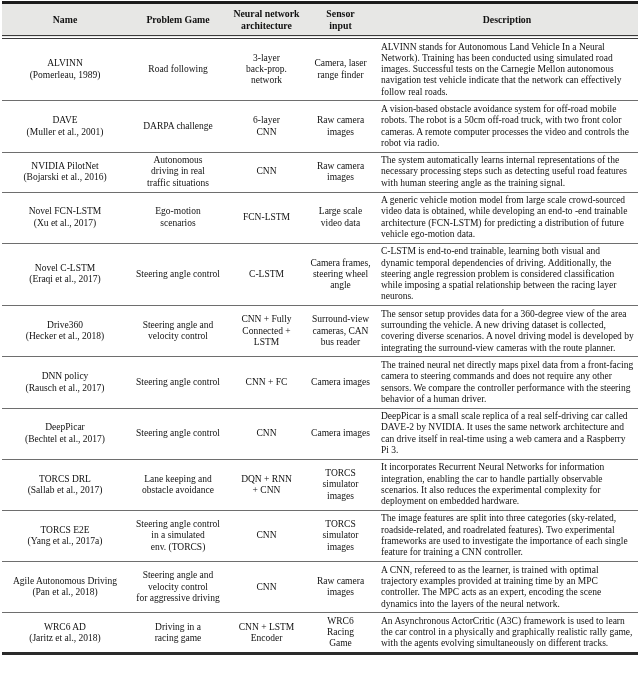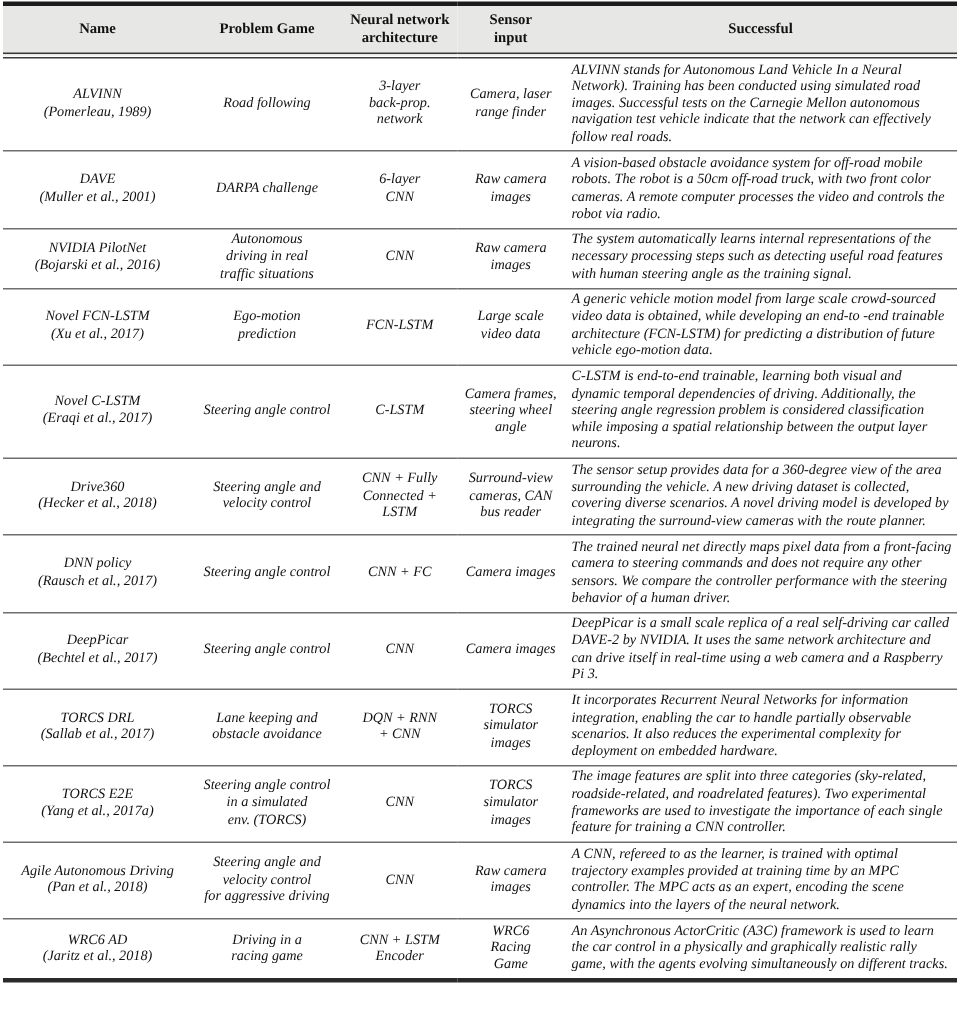--- a/index.html
+++ b/index.html
@@ -39,21 +39,20 @@
     vertical-align: middle;
     padding: 4px 2px;
     white-space: pre-line;
     border-bottom: 4px double #3a3a3a;
   }
   tbody td {
     font-size: 9.5px;
     line-height: 11.3px;
     vertical-align: middle;
     padding: 2.5px 3px;
-    font-style: italic;
   }
   tbody tr + tr td {
     border-top: 1.5px solid #6e6e6e;
   }
   td.cell-center {
     text-align: center;
     white-space: pre-line;
     padding-left: 1px;
     padding-right: 1px;
   }
@@ -77,21 +76,21 @@
         <col class="c-desc">
     </colgroup>
     <thead>
       <tr>
         <th>Name</th>
         <th>Problem Game</th>
         <th>Neural network
 architecture</th>
         <th>Sensor
 input</th>
-        <th>Successful</th>
+        <th>Description</th>
       </tr>
     </thead>
     <tbody>
       <tr>
         <td class="cell-center">ALVINN
 (Pomerleau, 1989)</td>
         <td class="cell-center">Road following</td>
         <td class="cell-center">3-layer
 back-prop.
 network</td>
@@ -117,35 +116,35 @@
 traffic situations</td>
         <td class="cell-center">CNN</td>
         <td class="cell-center">Raw camera
 images</td>
         <td class="cell-desc">The system automatically learns internal representations of the necessary processing steps such as detecting useful road features with human steering angle as the training signal.</td>
       </tr>
       <tr>
         <td class="cell-center">Novel FCN-LSTM
 (Xu et al., 2017)</td>
         <td class="cell-center">Ego-motion
-prediction</td>
+scenarios</td>
         <td class="cell-center">FCN-LSTM</td>
         <td class="cell-center">Large scale
 video data</td>
         <td class="cell-desc">A generic vehicle motion model from large scale crowd-sourced video data is obtained, while developing an end-to -end trainable architecture (FCN-LSTM) for predicting a distribution of future vehicle ego-motion data.</td>
       </tr>
       <tr>
         <td class="cell-center">Novel C-LSTM
 (Eraqi et al., 2017)</td>
         <td class="cell-center">Steering angle control</td>
         <td class="cell-center">C-LSTM</td>
         <td class="cell-center">Camera frames,
 steering wheel
 angle</td>
-        <td class="cell-desc">C-LSTM is end-to-end trainable, learning both visual and dynamic temporal dependencies of driving. Additionally, the steering angle regression problem is considered classification while imposing a spatial relationship between the output layer neurons.</td>
+        <td class="cell-desc">C-LSTM is end-to-end trainable, learning both visual and dynamic temporal dependencies of driving. Additionally, the steering angle regression problem is considered classification while imposing a spatial relationship between the racing layer neurons.</td>
       </tr>
       <tr>
         <td class="cell-center">Drive360
 (Hecker et al., 2018)</td>
         <td class="cell-center">Steering angle and
 velocity control</td>
         <td class="cell-center">CNN + Fully
 Connected +
 LSTM</td>
         <td class="cell-center">Surround-view

